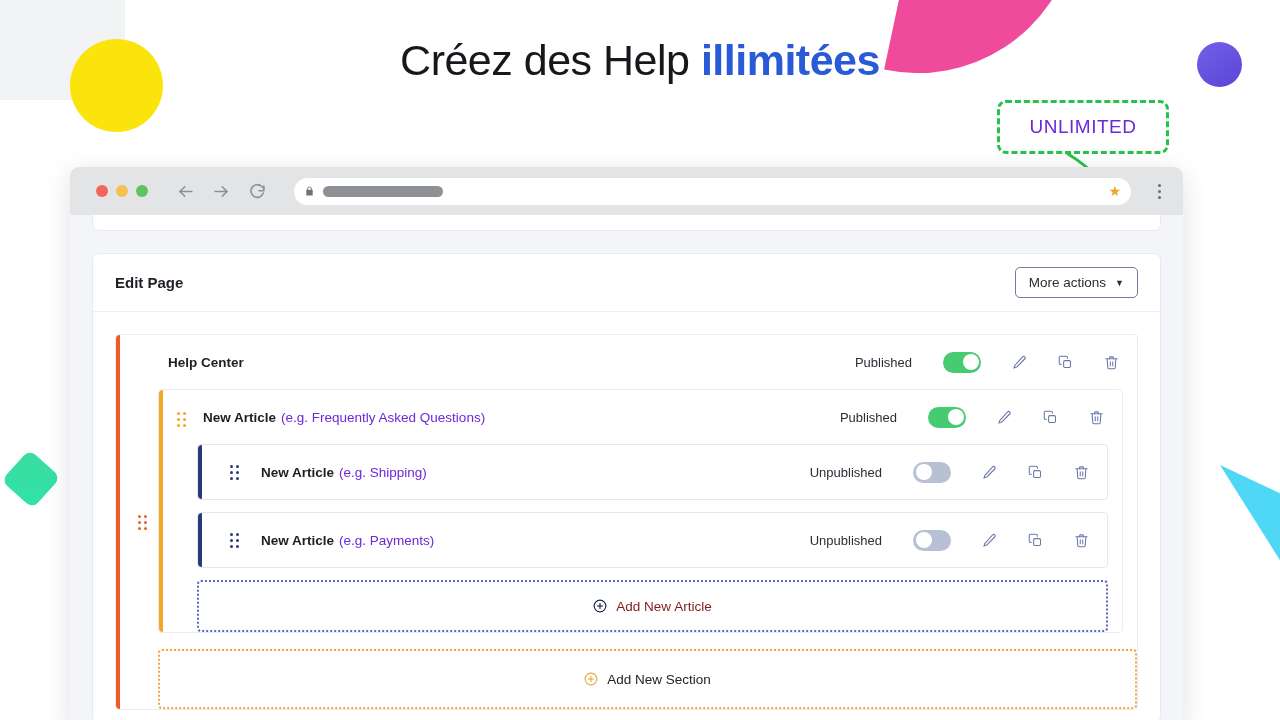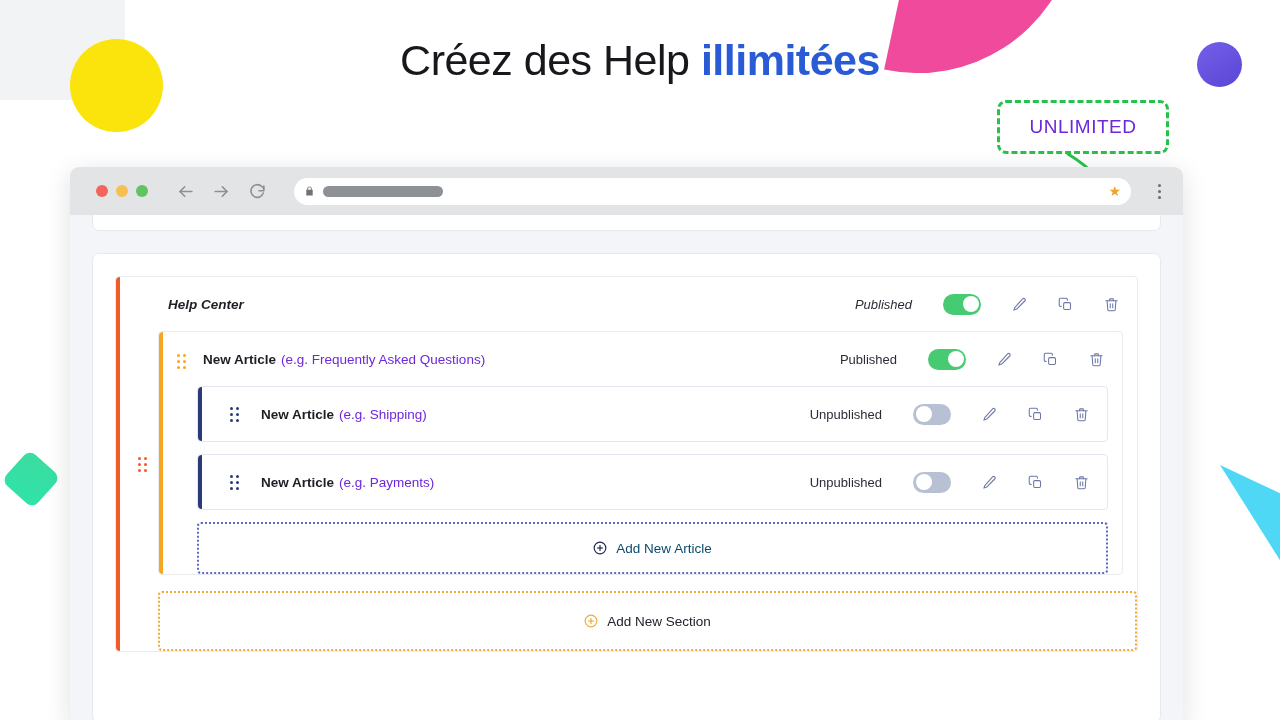--- a/index.html
+++ b/index.html
@@ -245,21 +245,21 @@
   }
   .level3 .row { padding-left: 22px; }
 
   .add-box {
     margin: 0 14px 0 0;
     height: 52px;
     border: 2px dotted #5c6bc0;
     border-radius: 4px;
     display: flex; align-items: center; justify-content: center;
     gap: 9px;
-    font-size: 13.5px; color: #0c4a6e;
+    font-size: 13.5px; color: #7f1d1d;
     cursor: pointer;
     background: #ffffff;
   }
   .add-box-section {
     margin: 16px 0 0 38px;
     height: 60px;
     border: 2px dotted #f0a93c;
     border-radius: 4px;
     display: flex; align-items: center; justify-content: center;
     gap: 9px;
@@ -340,35 +340,42 @@
           <i></i>
       </div>
     </div>
 
     <div class="viewport">
 
       <div class="card-partial"></div>
 
       <div class="card-main">
 
+        <div class="card-head">
+          <div class="page-title">Edit Page</div>
+          <button class="more-actions">
+            <span>More actions</span>
+            <span class="caret">▼</span>
+          </button>
+        </div>
 
         <div class="tree">
 
           <div class="lvl level1">
             <div class="lvl-bar bar-red"></div>
             <div class="handle handle-abs h-red" style="left:22px; top:calc(50% - 7px);">
               <i></i>
                 <i></i>
                 <i></i>
                 <i></i>
                 <i></i>
                 <i></i>
             </div>
 
-            <div class="row" style="padding-left:48px;font-style:italic;">
+            <div class="row" style="padding-left:48px;">
               <span class="row-label">Help Center</span>
               <div class="row-right">
                 <span class="pubstate">Published</span>
                 <div class="toggle on">
                     <span class="knob"></span>
                   </div>
                 <span class="icn">
                   <svg width="15" height="15" viewBox="0 0 24 24" fill="none" stroke="currentColor" stroke-width="1.7" stroke-linecap="round" stroke-linejoin="round">
                     <path d="M17 3a2.4 2.4 0 0 1 3.4 3.4L7.5 19.3 3 21l1.7-4.5L17 3z"></path>
                   </svg>

